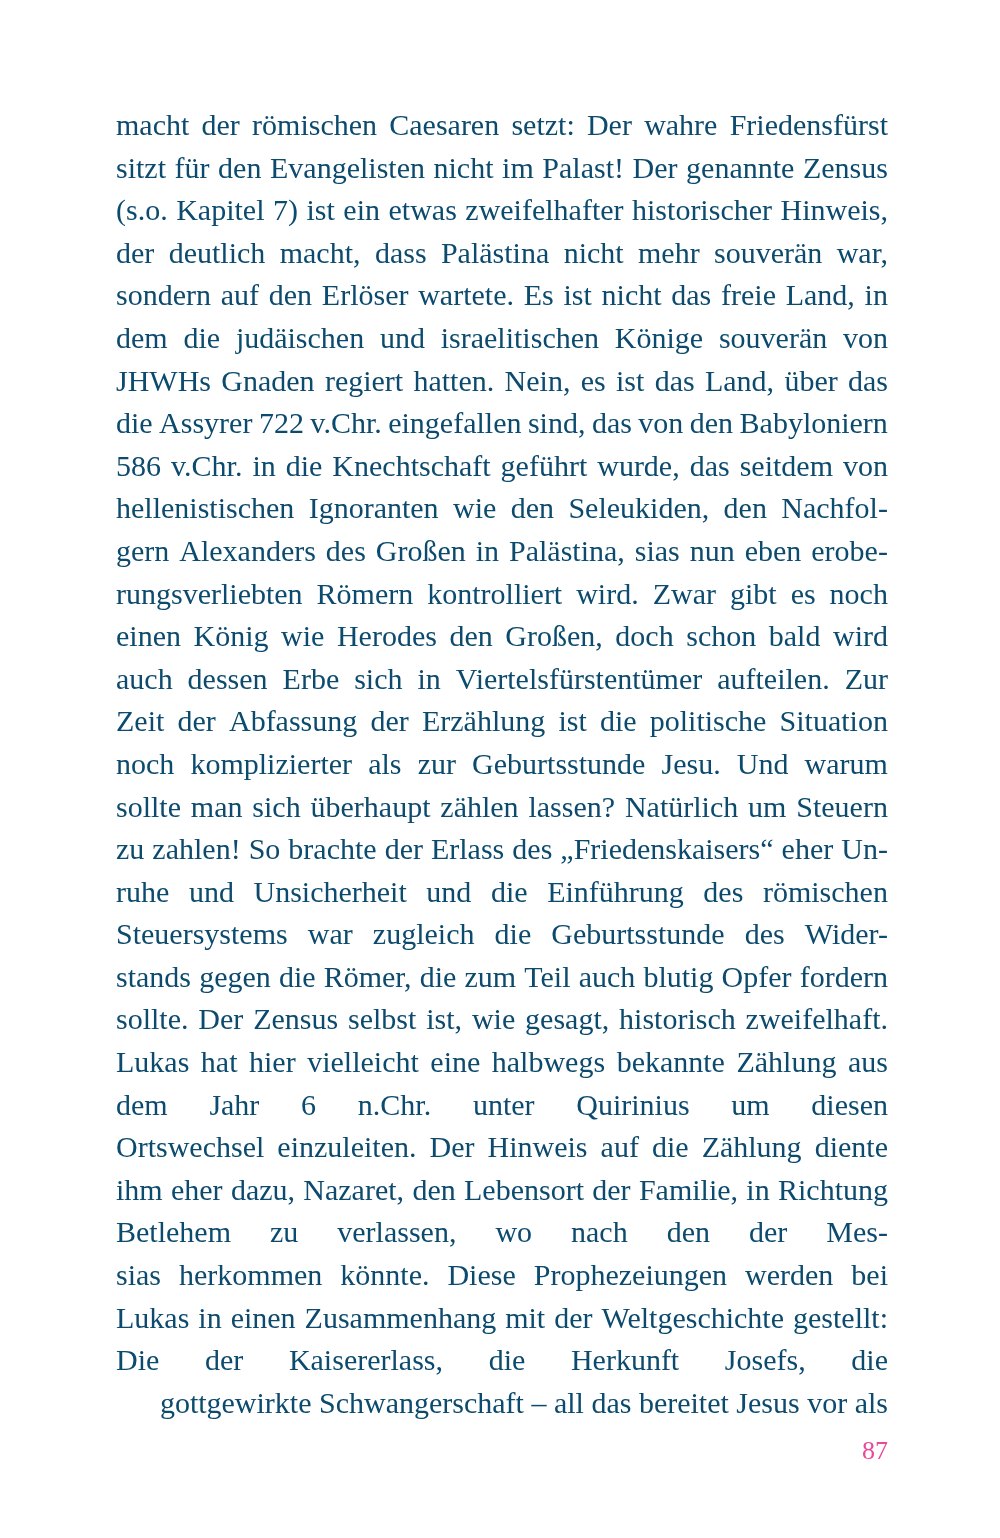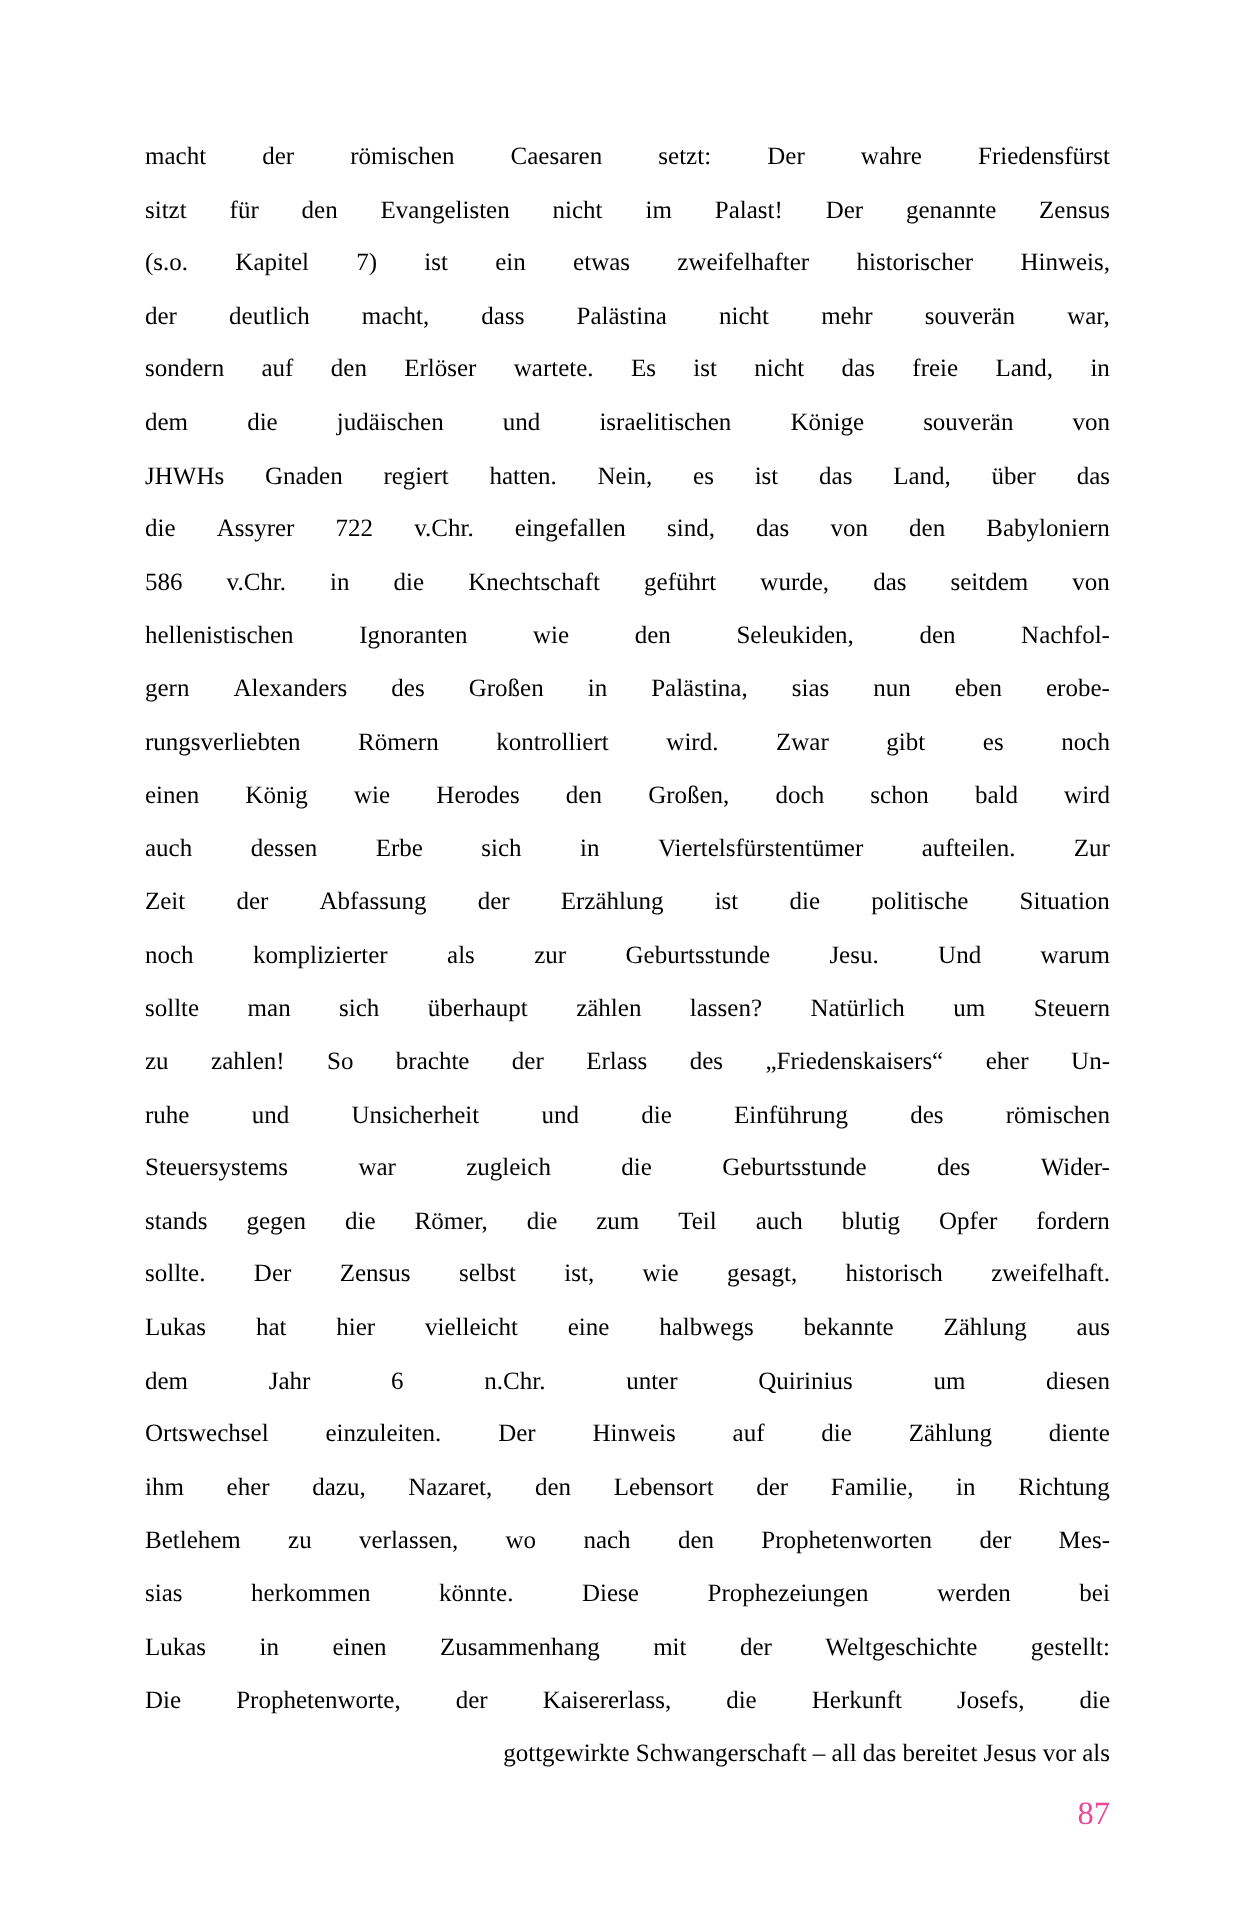--- a/index.html
+++ b/index.html
@@ -20,23 +20,23 @@
 
   .text-block {
     position: absolute;
     left: 116px;
     top: 104px;
     width: 772px;
   }
 
   .body-line {
     font-family: "Liberation Serif", "DejaVu Serif", serif;
-    font-size: 20px;
+    font-size: 30px;
     line-height: 42.6px;
-    color: #000000;
+    color: #0c4a6e;
     white-space: nowrap;
     letter-spacing: 0;
     -webkit-font-smoothing: antialiased;
     text-rendering: optimizeLegibility;
   }
 
   
   .body-line.justify {
     display: flex;
     justify-content: space-between;
@@ -359,21 +359,20 @@
         <span>in</span>
         <span>Richtung</span>
       </div>
       <div class="body-line justify">
         <span>Betlehem</span>
         <span>zu</span>
         <span>verlassen,</span>
         <span>wo</span>
         <span>nach</span>
         <span>den</span>
-        <span>Prophetenworten</span>
         <span>der</span>
         <span>Mes-</span>
       </div>
       <div class="body-line justify">
         <span>sias</span>
         <span>herkommen</span>
         <span>könnte.</span>
         <span>Diese</span>
         <span>Prophezeiungen</span>
         <span>werden</span>
@@ -384,21 +383,20 @@
         <span>in</span>
         <span>einen</span>
         <span>Zusammenhang</span>
         <span>mit</span>
         <span>der</span>
         <span>Weltgeschichte</span>
         <span>gestellt:</span>
       </div>
       <div class="body-line justify">
         <span>Die</span>
-        <span>Prophetenworte,</span>
         <span>der</span>
         <span>Kaisererlass,</span>
         <span>die</span>
         <span>Herkunft</span>
         <span>Josefs,</span>
         <span>die</span>
       </div>
       <div class="body-line flush-left">gottgewirkte Schwangerschaft – all das bereitet Jesus vor als</div>
     </div>
 

